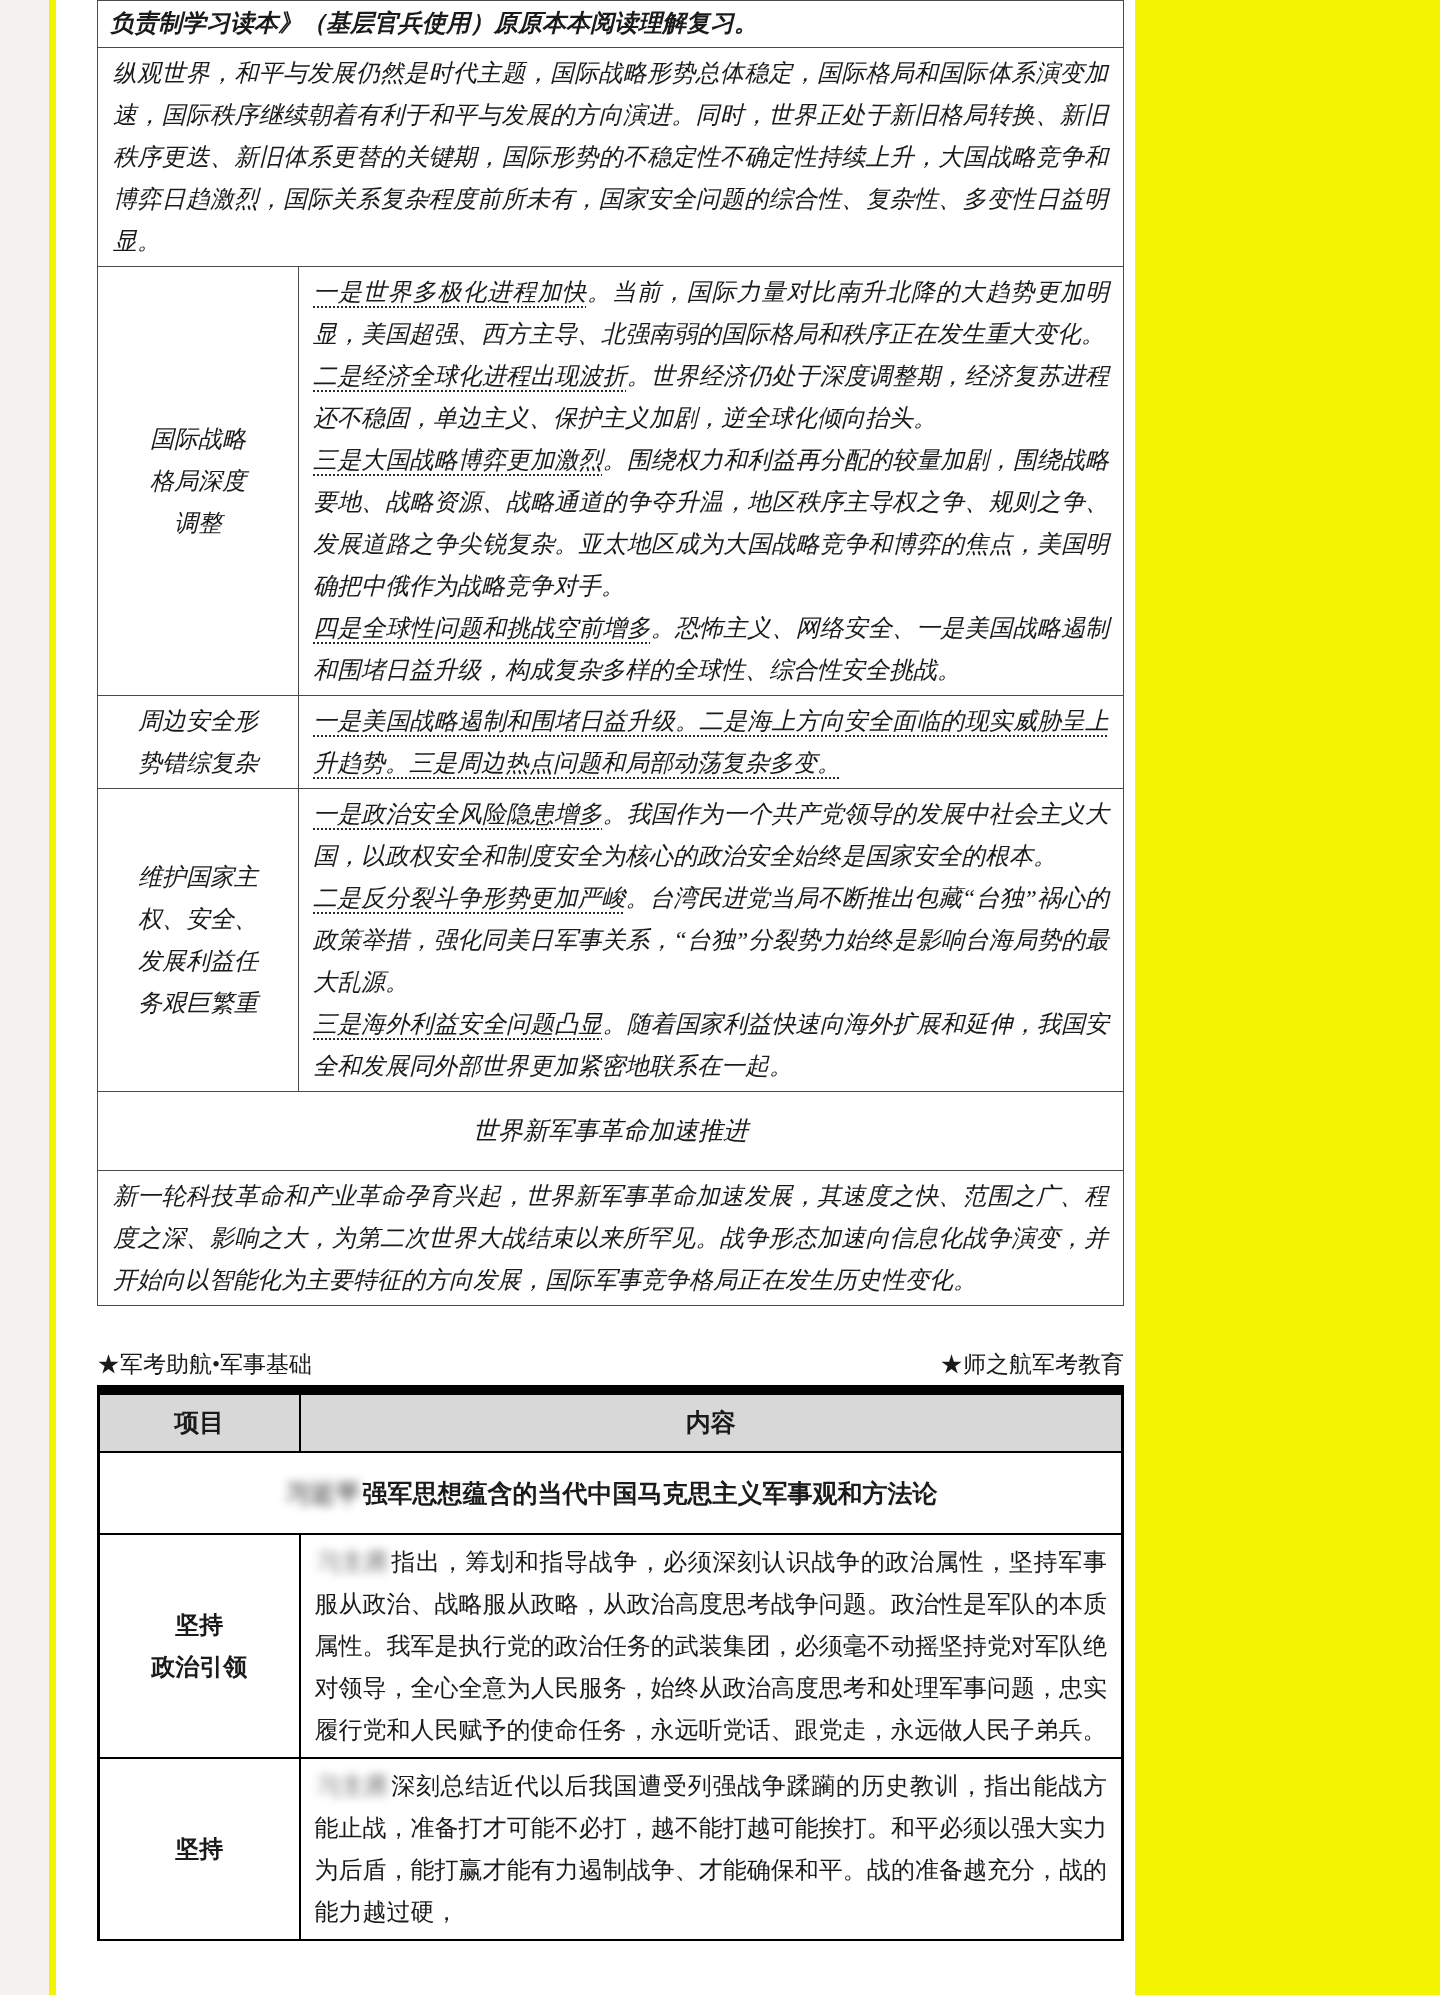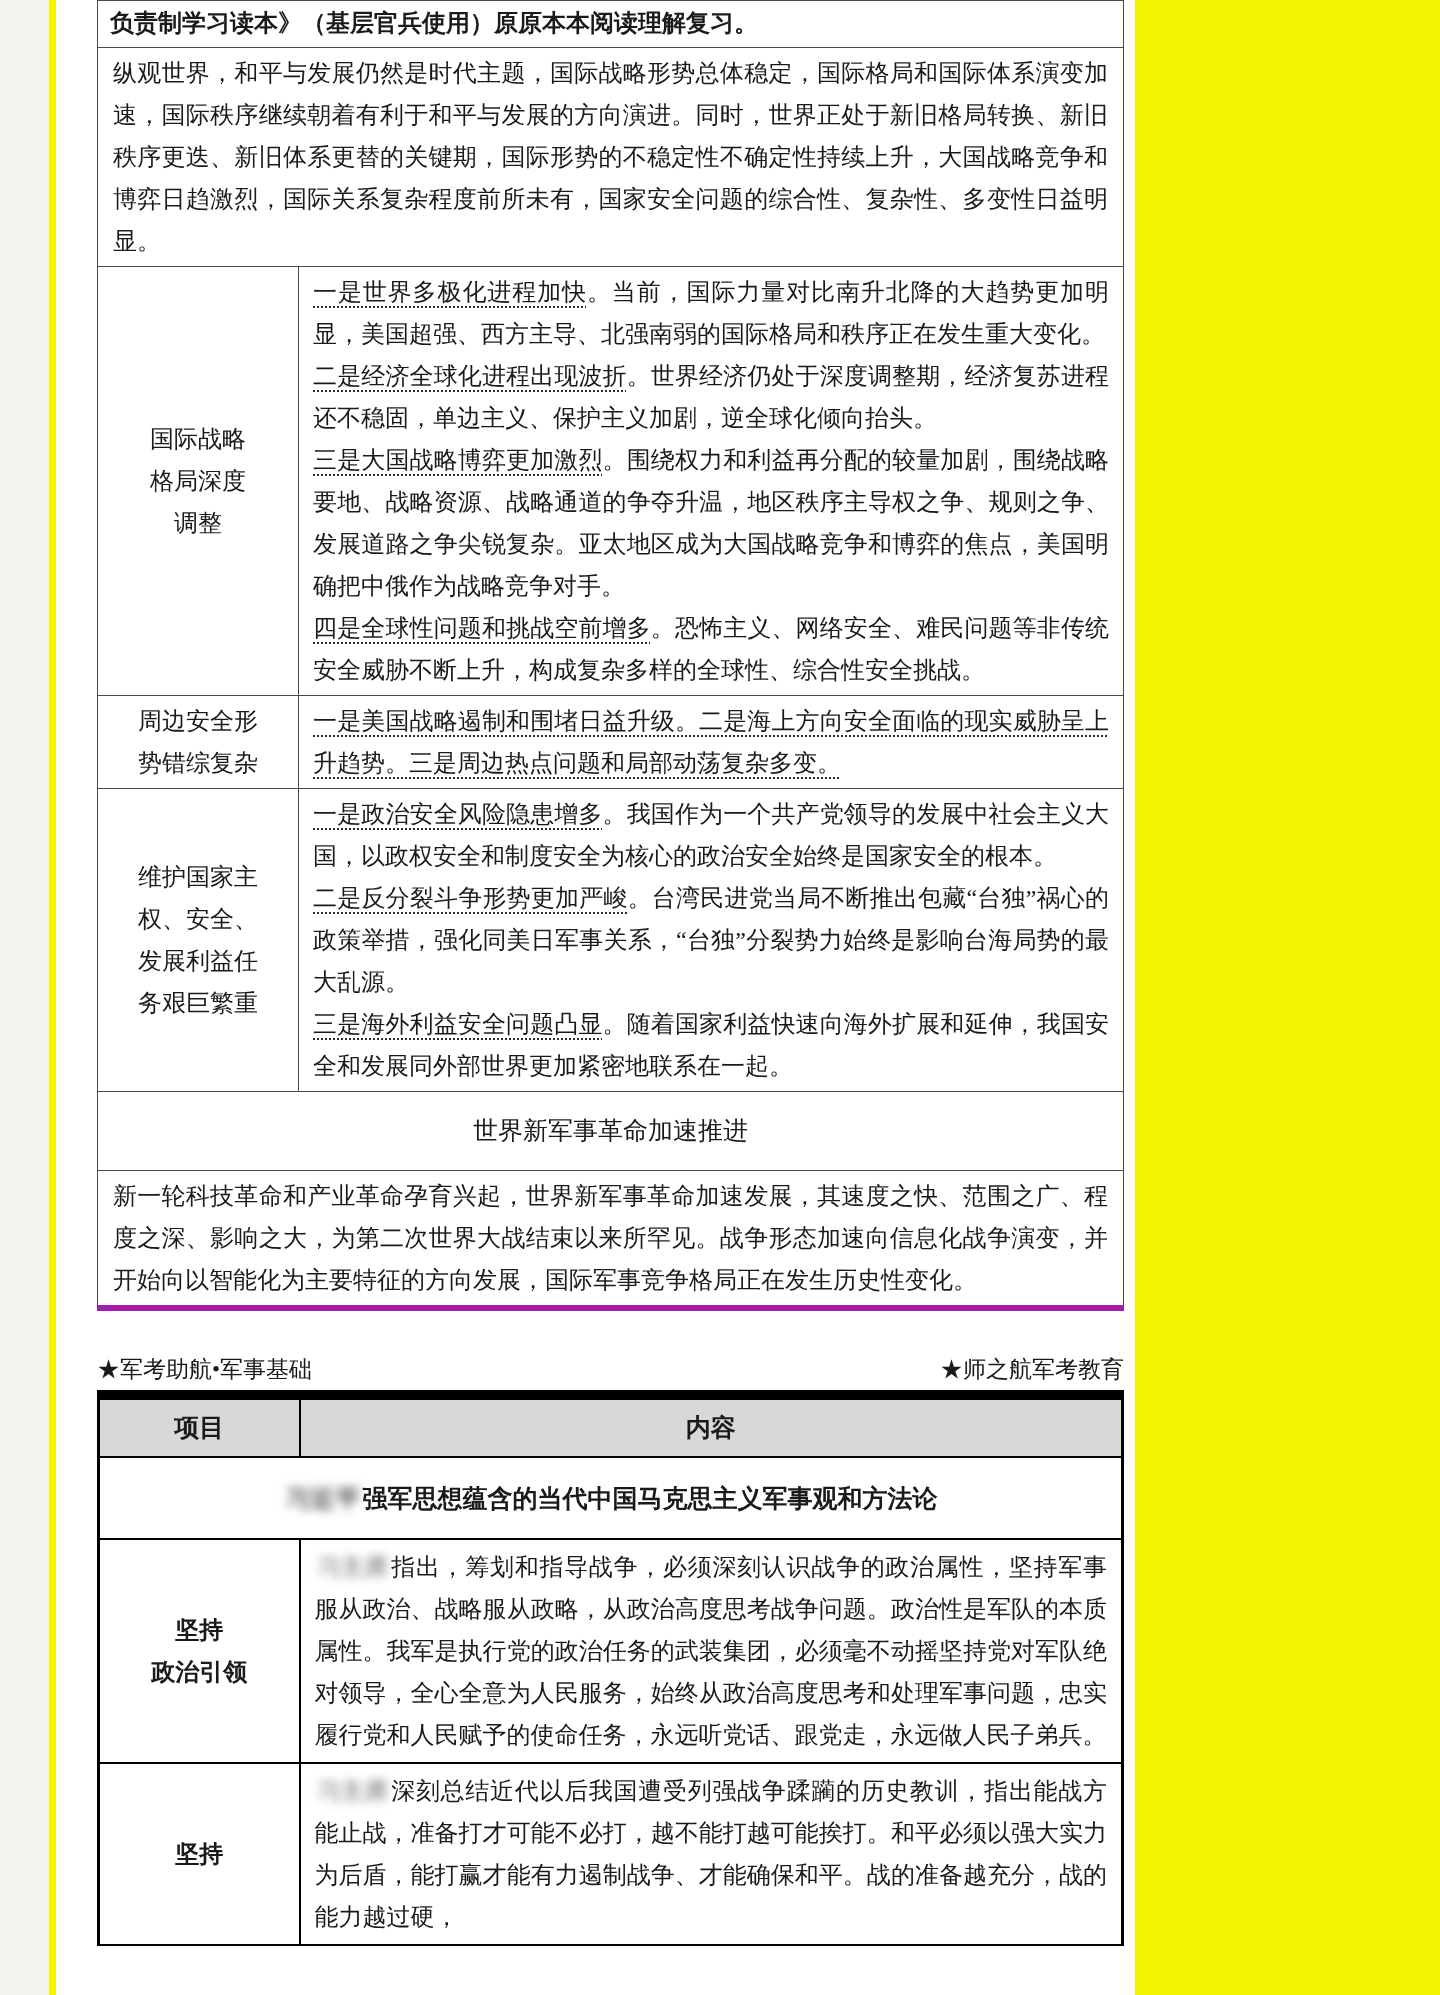--- a/index.html
+++ b/index.html
@@ -9,21 +9,21 @@
 
   .left-margin  { position:absolute; left:0; top:0; width:49px; height:1995px; background:#f3f2ee; }
   .stripe-left  { position:absolute; left:49px; top:0; width:7px; height:1995px; background:#f4f400; }
   .band-right   { position:absolute; left:1135px; top:0; width:305px; height:1995px; background:#f4f400; }
 
   .doc { position:absolute; left:56px; top:0; width:1079px; height:1995px; background:#fff; }
   .inner { margin-left:41px; width:1027px; }
 
   table { border-collapse:collapse; width:1027px; table-layout:fixed; }
   .t1 td { border:1px solid #4a4a4a; vertical-align:middle; }
-  .t1 { border-bottom:6px solid #a21caf; }
+  .t1 { border-bottom:1px solid #a21caf;font-style:italic; }
   .t1 col.c1 { width:201px; }
 
   .cont-row { font-family:"Liberation Sans","DejaVu Sans",sans-serif; font-weight:bold;
               font-size:24px; line-height:40px; padding:2px 12px 4px 12px; }
   .sect-title { text-align:center; font-size:25px; line-height:42px; padding:9px 0; }
   .sect-title.tall { padding:18px 0; }
   .para { font-size:24px; line-height:42px; text-align:justify; padding:4px 15px; }
   .label-cell { text-align:center; font-size:24px; line-height:42px;
                 white-space:pre-line; padding:4px 4px; }
   .content-cell { padding:4px 14px; }
@@ -74,21 +74,21 @@
           <td colspan="2" class="para">纵观世界，和平与发展仍然是时代主题，国际战略形势总体稳定，国际格局和国际体系演变加速，国际秩序继续朝着有利于和平与发展的方向演进。同时，世界正处于新旧格局转换、新旧秩序更迭、新旧体系更替的关键期，国际形势的不稳定性不确定性持续上升，大国战略竞争和博弈日趋激烈，国际关系复杂程度前所未有，国家安全问题的综合性、复杂性、多变性日益明显。</td>
         </tr>
         <tr>
           <td class="label-cell">国际战略
 格局深度
 调整</td>
           <td class="content-cell">
             <p><span class="u">一是世界多极化进程加快</span><span>。当前，国际力量对比南升北降的大趋势更加明显，美国超强、西方主导、北强南弱的国际格局和秩序正在发生重大变化。</span></p>
             <p><span class="u">二是经济全球化进程出现波折</span><span>。世界经济仍处于深度调整期，经济复苏进程还不稳固，单边主义、保护主义加剧，逆全球化倾向抬头。</span></p>
             <p><span class="u">三是大国战略博弈更加激烈</span><span>。围绕权力和利益再分配的较量加剧，围绕战略要地、战略资源、战略通道的争夺升温，地区秩序主导权之争、规则之争、发展道路之争尖锐复杂。亚太地区成为大国战略竞争和博弈的焦点，美国明确把中俄作为战略竞争对手。</span></p>
-            <p><span class="u">四是全球性问题和挑战空前增多</span><span>。恐怖主义、网络安全、难民问题等非传统安全威胁不断上升，构成复杂多样的全球性、综合性安全挑战。</span></p>
+            <p><span class="u">四是全球性问题和挑战空前增多</span><span>。恐怖主义、网络安全、一是美国战略遏制和围堵日益升级，构成复杂多样的全球性、综合性安全挑战。</span></p>
           </td>
         </tr>
         <tr>
           <td class="label-cell">周边安全形
 势错综复杂</td>
           <td class="content-cell">
             <p><span class="u">一是美国战略遏制和围堵日益升级。二是海上方向安全面临的现实威胁呈上升趋势。三是周边热点问题和局部动荡复杂多变。</span><span></span></p>
           </td>
         </tr>
         <tr>

